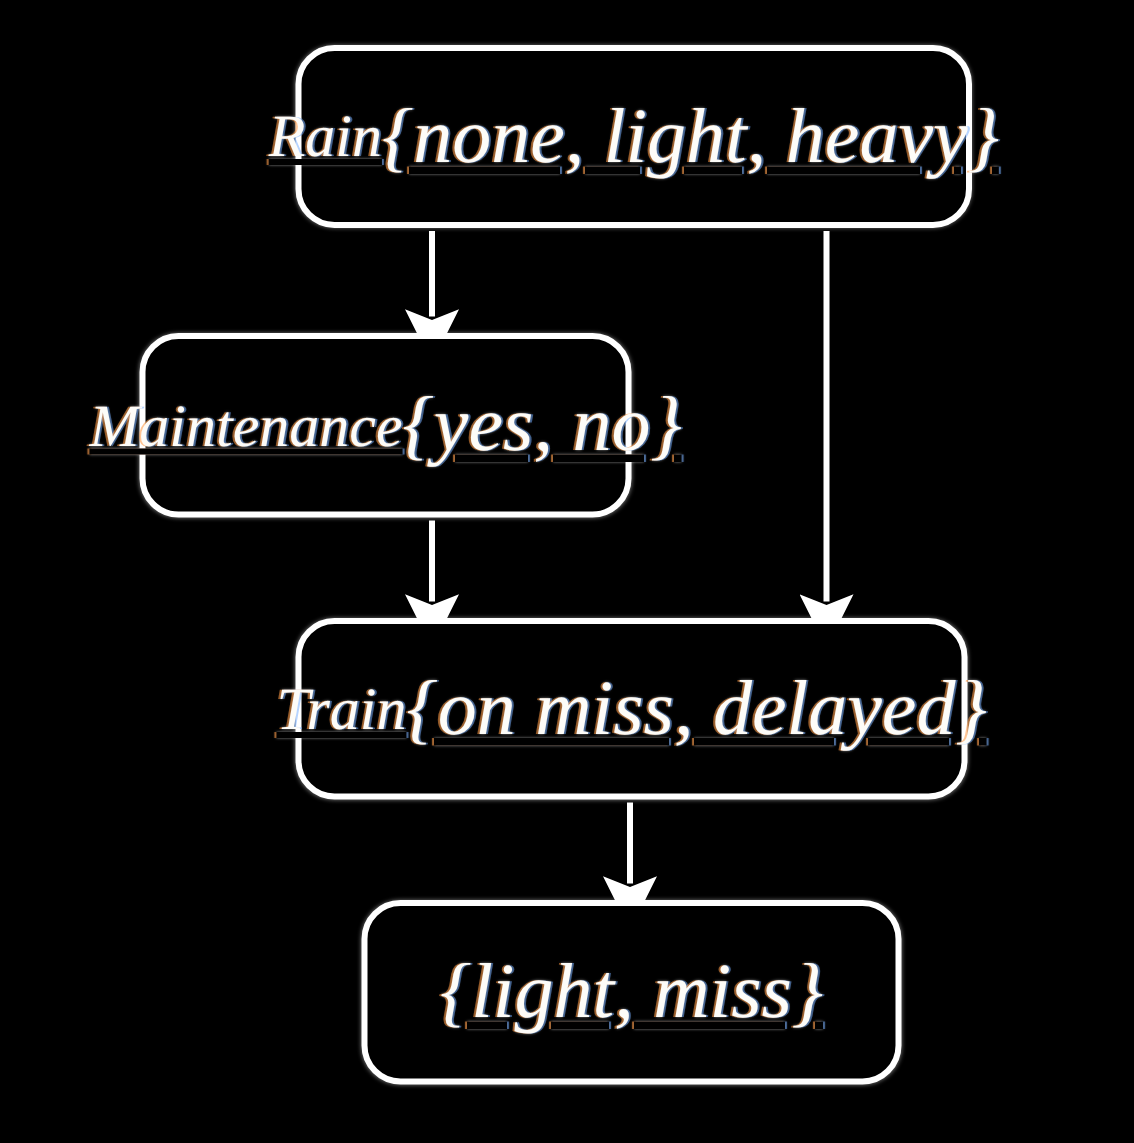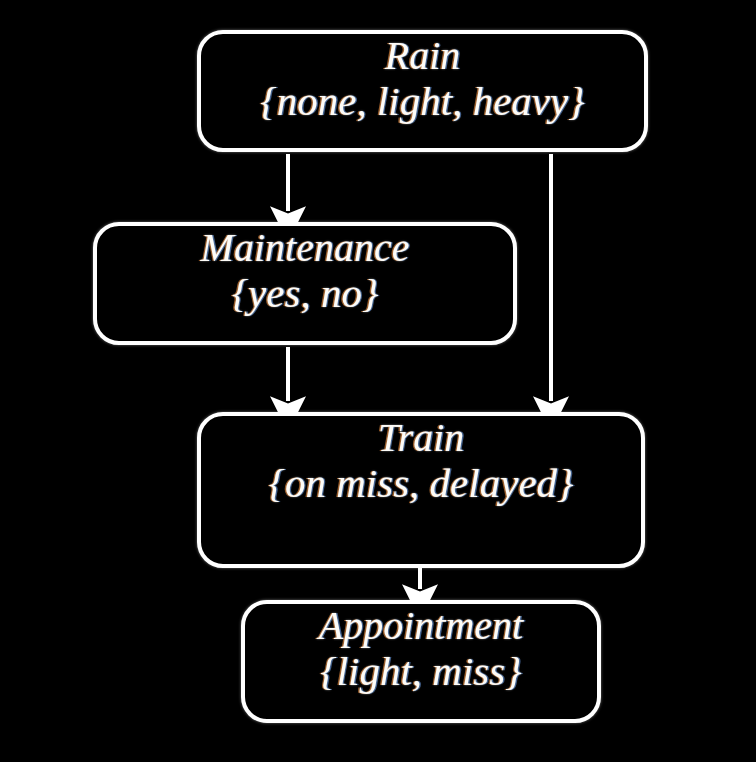--- a/index.html
+++ b/index.html
@@ -27,41 +27,42 @@
     height: 762px;
     pointer-events: none;
   }
   .node {
     position: absolute;
     box-sizing: border-box;
     background: #000000;
     border: 4px solid #ffffff;
     border-radius: 26px;
     display: flex;
-    flex-direction: column;
+    flex-direction: row;
     align-items: center;
-    justify-content: flex-start;
+    justify-content: center;
     box-shadow: 0 0 3px rgba(255,255,255,0.45);
+    text-decoration: underline;
   }
   .node-name, .node-states {
     font-style: italic;
     color: #fdfcf8;
     white-space: nowrap;
     line-height: 1.08;
     text-shadow:
       -1.4px 0 0 rgba(255,150,60,0.55),
        1.4px 0 0 rgba(110,170,255,0.50),
        0 0 2px rgba(255,255,255,0.55);
   }
   .node-name   { font-size: 40px; }
-  .node-states { font-size: 41px; margin-top: 2px; }
+  .node-states { font-size: 52px; margin-top: 2px; }
 
   #node-rain        { left: 197px; top: 30px;  width: 451px; height: 122px; }
-  #node-maintenance { left: 93px;  top: 222px; width: 424px; height: 123px; }
-  #node-train       { left: 197px; top: 412px; width: 448px; height: 156px; }
+  #node-maintenance { left: 93px;  top: 222px; width: 328px; height: 123px; }
+  #node-train       { left: 197px; top: 412px; width: 448px; height: 121px; }
   #node-appointment { left: 241px; top: 600px; width: 360px; height: 123px; }
 </style>
 </head>
 <body>
 
 <div id="canvas">
 
   <svg class="edge-layer" viewBox="0 0 756 762" width="756" height="762" aria-hidden="true">
     <defs>
       <marker id="arrowhead" markerWidth="9" markerHeight="9" refX="1.2" refY="4.5" orient="auto" markerUnits="strokeWidth">
@@ -95,17 +96,16 @@
     <div class="node-name">Maintenance</div>
     <div class="node-states">{yes, no}</div>
   </div>
 
   <div class="node" id="node-train">
     <div class="node-name">Train</div>
     <div class="node-states">{on miss, delayed}</div>
   </div>
 
   <div class="node" id="node-appointment">
-    <div class="node-name">Appointment</div>
     <div class="node-states">{light, miss}</div>
   </div>
 
 </div>
 
 </body></html>

